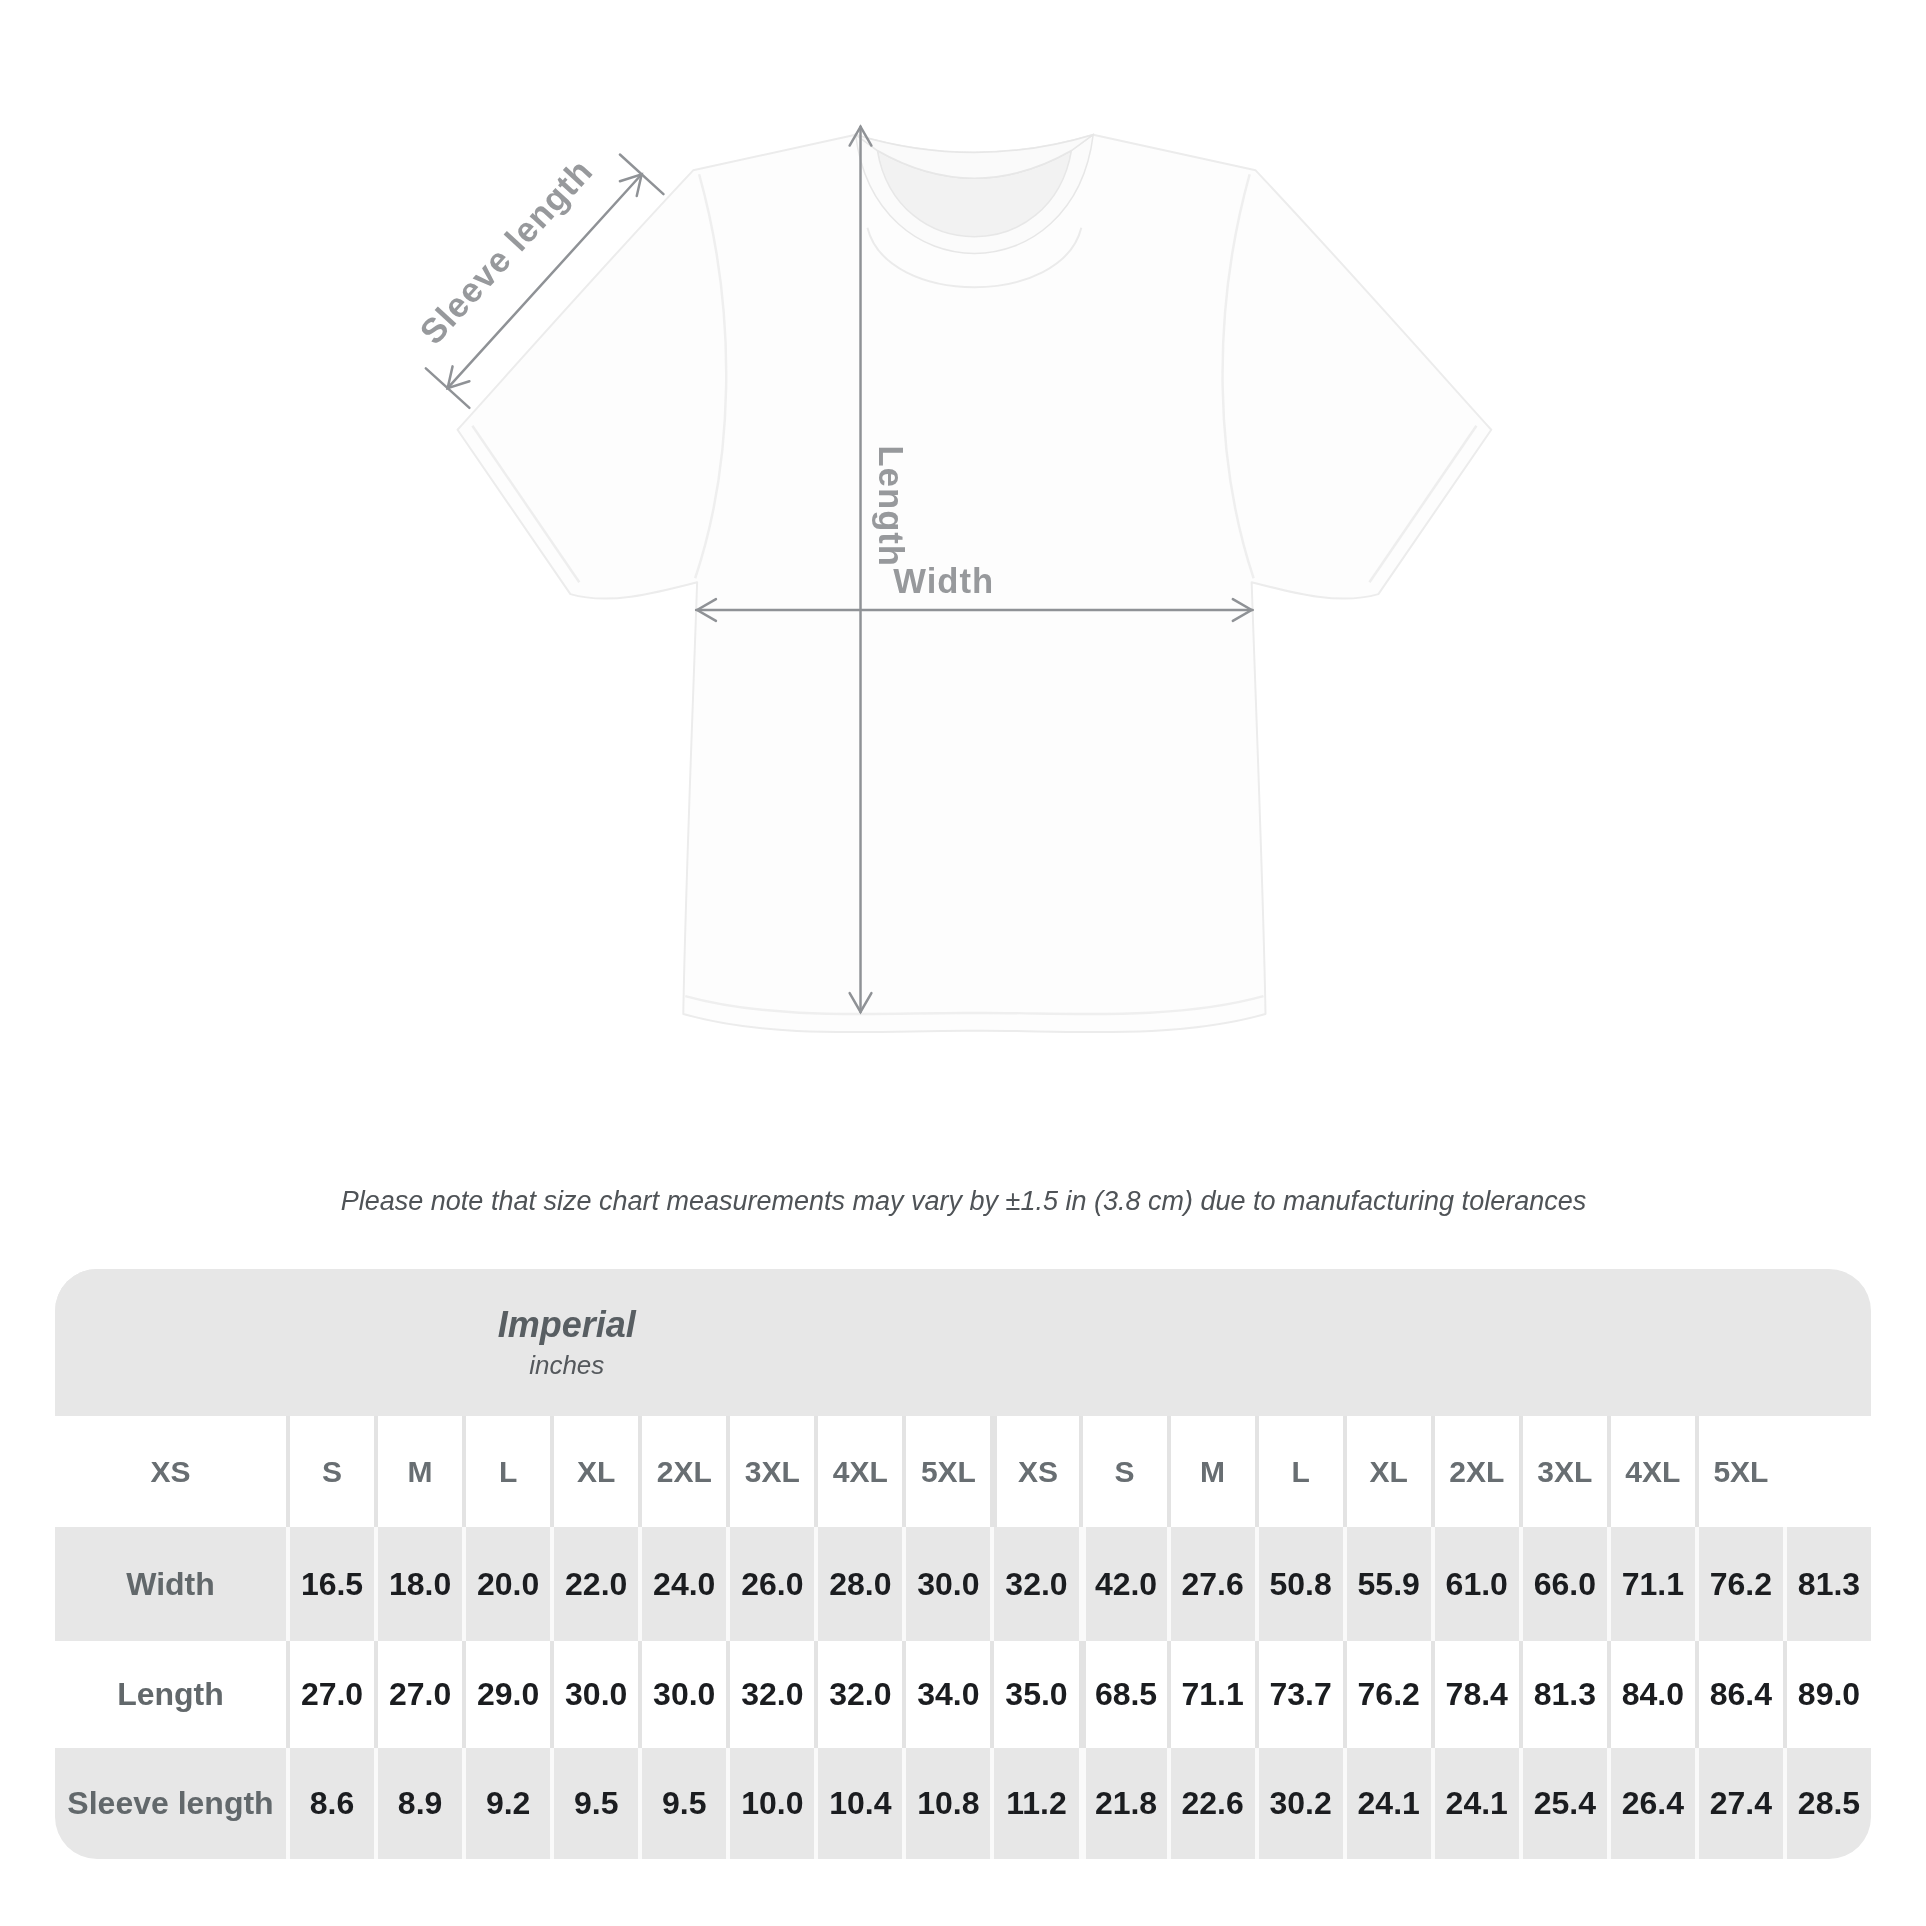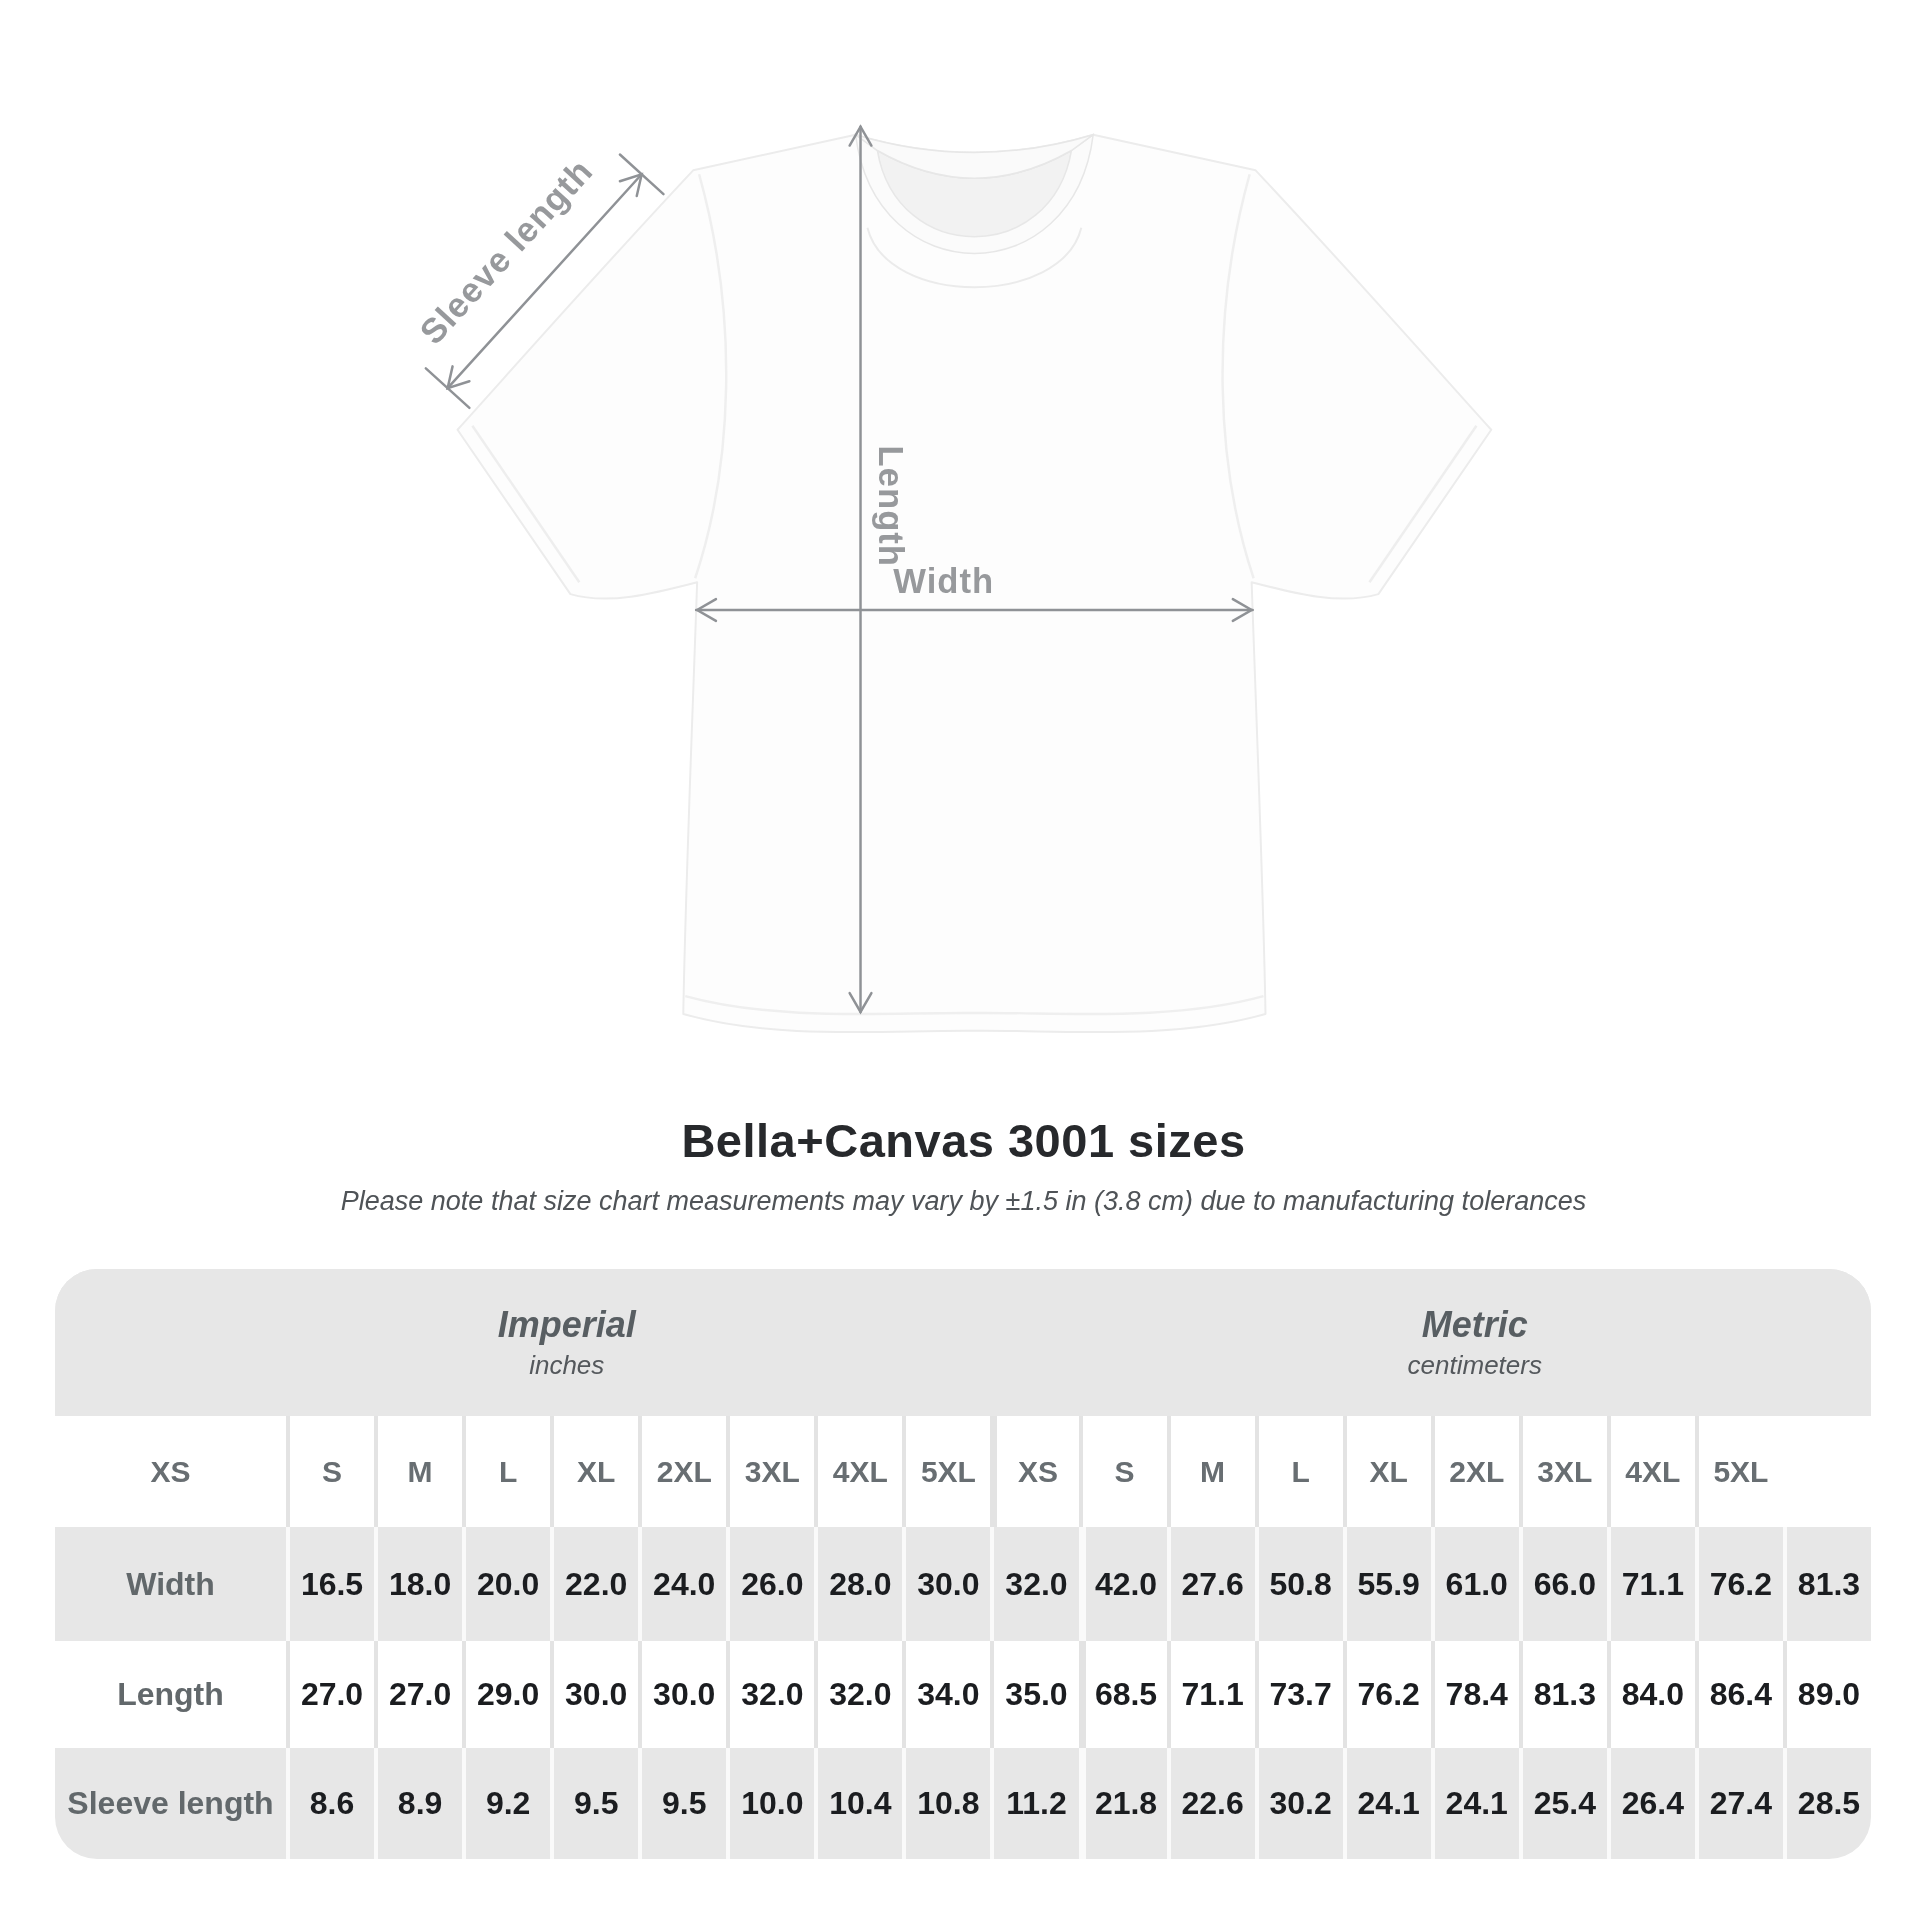--- a/index.html
+++ b/index.html
@@ -79,33 +79,28 @@
     <g stroke="#8f9296" stroke-width="2.5" fill="none" stroke-linecap="round">
       <path d="M 452 392 L 648 176"></path>
       <path d="M 626 183 L 648 176 L 643 198"></path>
       <path d="M 457 370 L 452 392 L 474 385"></path>
       <path d="M 626 156 L 670 196"></path>
       <path d="M 430 372 L 474 412"></path>
     </g>
     <text transform="translate(520 262) rotate(-47.5)" text-anchor="middle" font-size="35" font-weight="700" fill="#97999c" letter-spacing="1">Sleeve length</text>
   </svg>
 
-  <div class="page-title">Bella+Canvas 3001 sizes</div>
   <div class="page-subtitle">Please note that size chart measurements may vary by ±1.5 in (3.8 cm) due to manufacturing tolerances</div>
 
   <div class="size-table">
 
     <div class="trow band">
       <div class="span10">
         <div class="band-name">Imperial</div>
         <div class="band-unit">inches</div>
-      </div>
-      <div class="span9">
-        <div class="band-name">Metric</div>
-        <div class="band-unit">centimeters</div>
       </div>
     </div>
 
     <div class="trow rsize light">
       <div class="sz">XS</div>
       <div class="sz">S</div>
       <div class="sz">M</div>
       <div class="sz">L</div>
       <div class="sz">XL</div>
       <div class="sz">2XL</div>

